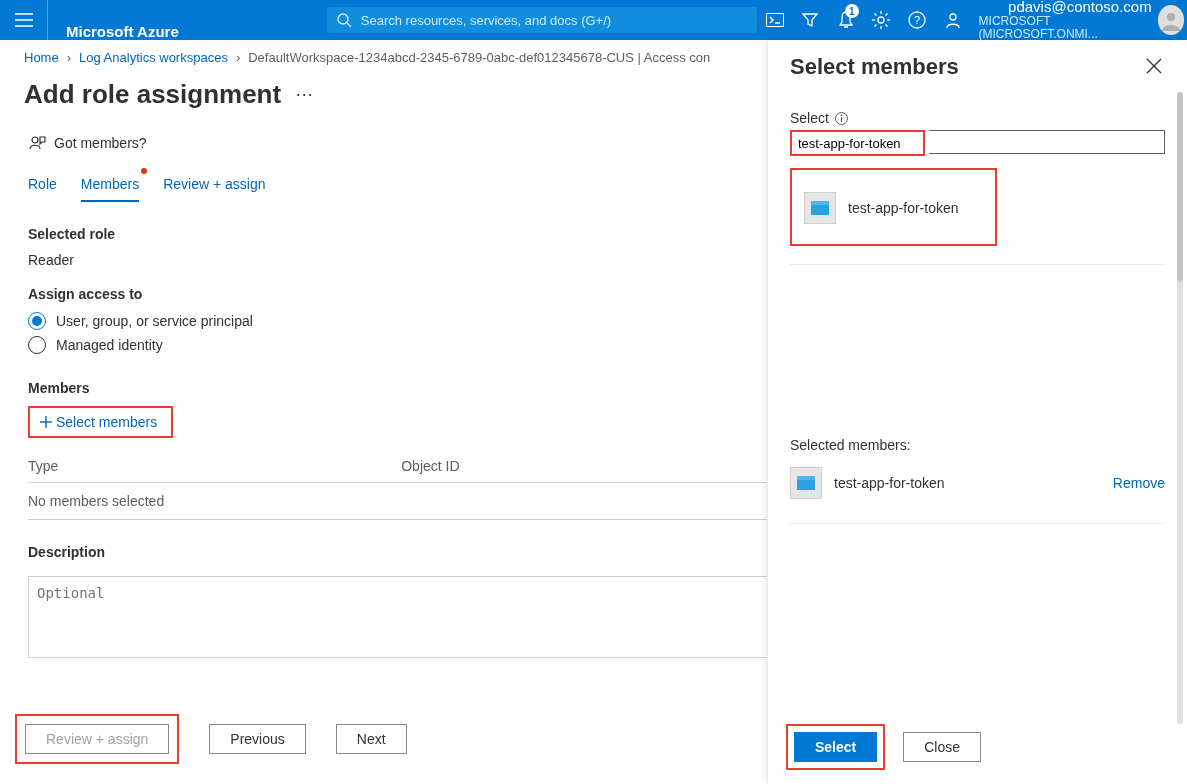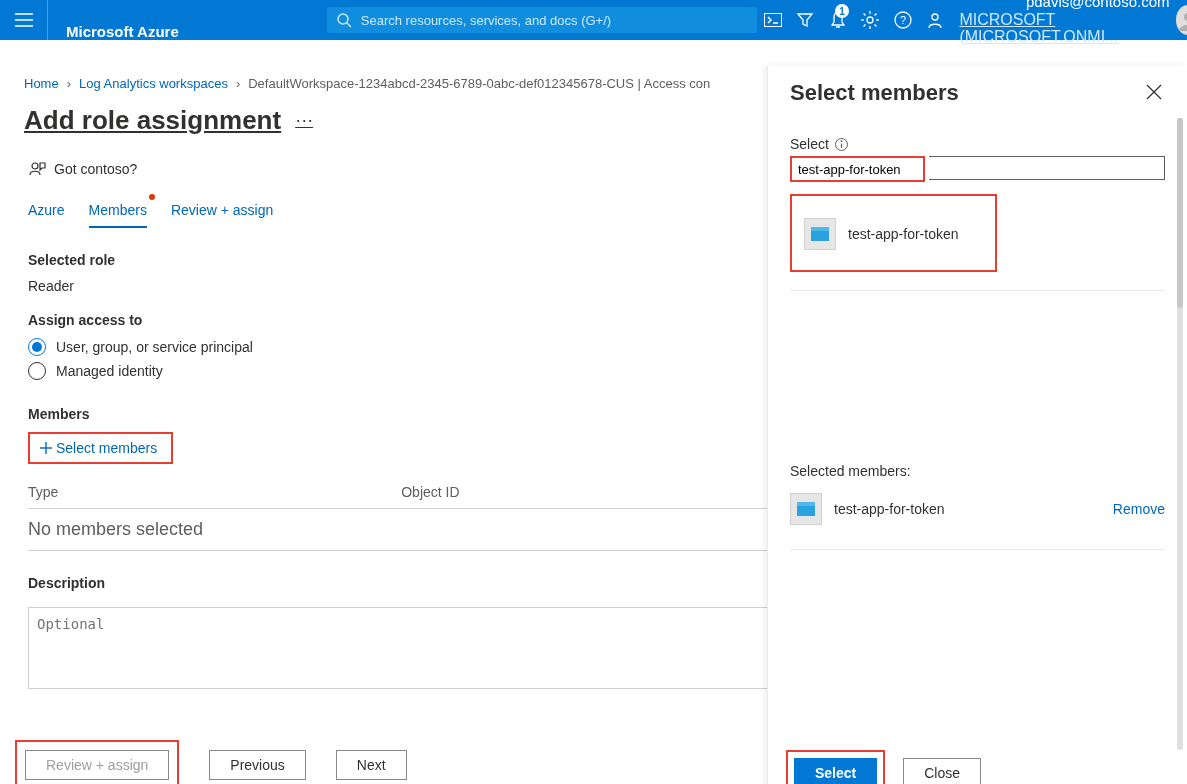--- a/index.html
+++ b/index.html
@@ -24,33 +24,33 @@
   .menu-btn { width:48px; height:100%; display:flex; align-items:center; justify-content:center; border-right:1px solid rgba(255,255,255,0.3); cursor:pointer; }
   .brand { font-weight:600; margin:0 18px; font-size:15px; white-space:nowrap; }
   .searchbar { flex:0 0 auto; height:26px; background:#118dde; border-radius:2px; display:flex; align-items:center; margin-left:130px; width:430px; padding:0 10px; color:#cde9fb; }
   .searchbar input { background:none; border:0; outline:0; color:#fff; margin-left:8px; font-size:13px; flex:1; }
   .searchbar input::placeholder { color:#cde9fb; }
   .top-right { flex:1; display:flex; align-items:center; justify-content:flex-end; padding-right:12px; height:100%; }
   .top-icon { width:40px; height:100%; display:flex; align-items:center; justify-content:center; cursor:pointer; position:relative; }
   .notif-badge { position:absolute; top:4px; right:5px; width:14px; height:14px; border-radius:50%; background:#fff; color:var(--topbar-blue); font-size:10px; font-weight:bold; display:flex; align-items:center; justify-content:center; }
   .user-block { display:flex; flex-direction:column; align-items:flex-end; line-height:1.1; margin-left:8px; margin-right:6px; }
   .user-email { font-size:15px; }
-  .user-tenant { font-size:16px; color:#cde9fb;text-decoration:underline; }
+  .user-tenant { font-size:12px; color:#cde9fb; }
   .avatar { width:30px; height:30px; border-radius:50%; background:#e1dfdd; display:flex; align-items:center; justify-content:center; }
 
   
   .content-area { position:relative; height:calc(784px - 40px); }
 
   
-  .breadcrumbs { padding:10px 24px; font-size:13px; display:flex; align-items:center; gap:8px;margin-top:26px; }
+  .breadcrumbs { padding:10px 24px; font-size:13px; display:flex; align-items:center; gap:8px; }
   .breadcrumbs a { color: var(--link-blue); text-decoration:none; }
   .breadcrumbs .sep { color:#605e5c; }
   .breadcrumbs .current { color:#605e5c; }
 
-  .page-title-row { display:flex; align-items:center; padding:4px 24px 0 24px;text-decoration:underline; }
+  .page-title-row { display:flex; align-items:center; padding:4px 24px 0 24px; }
   .page-title { font-size:26px; font-weight:600; margin:0; }
   .page-title-ellipsis { margin-left:14px; color:var(--text-dark); font-size:18px; cursor:pointer; }
 
   .feedback-row { display:flex; align-items:center; gap:8px; padding:24px 24px 18px 28px; font-size:14px; color:var(--text-dark); }
   .feedback-row .fb-icon svg { display:block; }
 
   
   .tabs { display:flex; gap:24px; padding:0 28px; border-bottom:0; }
   .tab { position:relative; color: var(--link-blue); padding:6px 0 10px 0; font-size:14px; cursor:pointer; }
   .tab.active { font-weight:400; }
@@ -65,21 +65,21 @@
   .radio { width:18px; height:18px; border:1px solid #323130; border-radius:50%; display:flex; align-items:center; justify-content:center; }
   .radio.selected { border-color: var(--azure-blue); }
   .radio.selected::after { content:""; width:10px; height:10px; border-radius:50%; background:var(--azure-blue); }
 
   .select-members-link { color:var(--link-blue); display:inline-flex; align-items:center; gap:4px; padding:4px 6px; cursor:pointer; }
   .redbox { border:2px solid var(--red-box); }
   .redbox-inset { display:inline-block; padding:2px 8px 2px 4px; }
 
   .members-table { width:100%; border-collapse:collapse; margin-top:12px; }
   .members-table th { text-align:left; font-weight:400; color:var(--text-mid); padding:8px 0; border-bottom:1px solid var(--border-gray); font-size:14px; }
-  .members-table td { padding:10px 0; border-bottom:1px solid var(--border-gray); color:var(--text-mid); font-size:18px;margin-top:17px;}
+  .members-table td { padding:10px 0; border-bottom:1px solid var(--border-gray); color:var(--text-mid); font-size:14px;margin-top:17px;}
 
   .desc-box { border:1px solid var(--border-gray); width:100%; height:82px; margin-top:6px; padding:8px; color:var(--placeholder); font-size:14px; resize:none; outline:none; }
 
   
   .footer-bar { position:absolute; bottom:20px; left:15px; display:flex; gap:30px; align-items:center; }
   .btn { border:1px solid #8a8886; background:#fff; color:#323130; height:30px; padding:0 20px; font-size:14px; cursor:pointer; }
   .btn.disabled { color:#a19f9d; cursor:default; }
   .btn.primary { background:var(--azure-blue); color:#fff; border-color:var(--azure-blue); font-weight:600;}
 
   
@@ -204,25 +204,25 @@
   </div>
 
   <div class="feedback-row">
     <span class="fb-icon">
       <svg width="18" height="18">
           <circle cx="7" cy="6" r="3" stroke="#323130" fill="none" stroke-width="1.2"></circle>
           <path d="M2 15 C2 10 12 10 12 15" stroke="#323130" fill="none" stroke-width="1.2"></path>
           <path d="M12 3 L17 3 L17 8 L14 8 L12 10 L12 3 Z" stroke="#323130" fill="none" stroke-width="1.2"></path>
         </svg>
     </span>
-    <span>Got contoso?</span>
+    <span>Got members?</span>
   </div>
 
   <div class="tabs">
-    <div class="tab">Azure</div>
+    <div class="tab">Role</div>
     <div class="tab active">
       <span>Members</span>
       <span class="dirty-dot"></span>
     </div>
     <div class="tab">Review + assign</div>
   </div>
 
   <div class="body-inner">
     <div class="section-label-strong">Selected role</div>
     <div class="plain-value">Reader</div>

